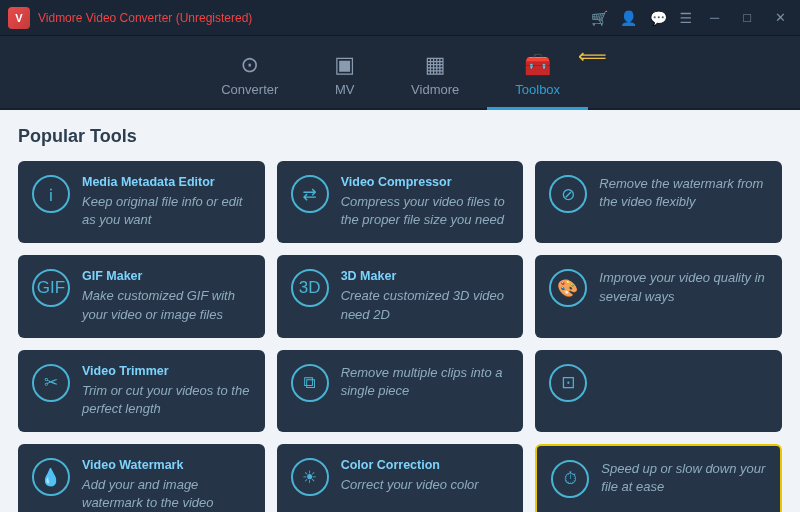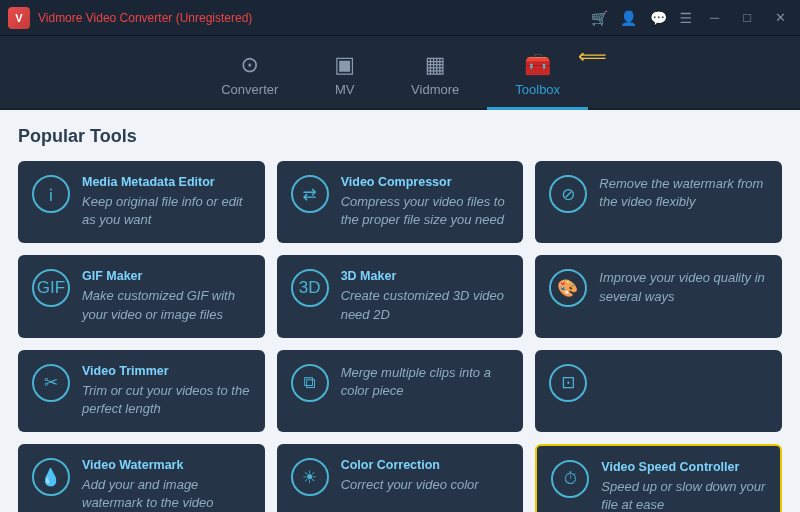--- a/index.html
+++ b/index.html
@@ -238,21 +238,21 @@
       <div class="tool-card">
         <div class="tool-icon-wrap">✂</div>
         <div class="tool-info">
           <div class="tool-name">Video Trimmer</div>
           <div class="tool-desc">Trim or cut your videos to the perfect length</div>
         </div>
       </div>
       <div class="tool-card">
         <div class="tool-icon-wrap">⧉</div>
         <div class="tool-info">
-          <div class="tool-desc">Merge multiple clips into a color piece</div>
+          <div class="tool-desc">Remove multiple clips into a single piece</div>
         </div>
       </div>
       <div class="tool-card">
         <div class="tool-icon-wrap">⊡</div>
       </div>
       <div class="tool-card">
         <div class="tool-icon-wrap">💧</div>
         <div class="tool-info">
           <div class="tool-name">Video Watermark</div>
           <div class="tool-desc">Add your and image watermark to the video</div>
@@ -261,18 +261,17 @@
       <div class="tool-card">
         <div class="tool-icon-wrap">☀</div>
         <div class="tool-info">
           <div class="tool-name">Color Correction</div>
           <div class="tool-desc">Correct your video color</div>
         </div>
       </div>
       <div class="tool-card highlighted">
         <div class="tool-icon-wrap">⏱</div>
         <div class="tool-info">
-          <div class="tool-name">Video Speed Controller</div>
           <div class="tool-desc">Speed up or slow down your file at ease</div>
         </div>
       </div>
     </div>
 </div>
 
 </body></html>

